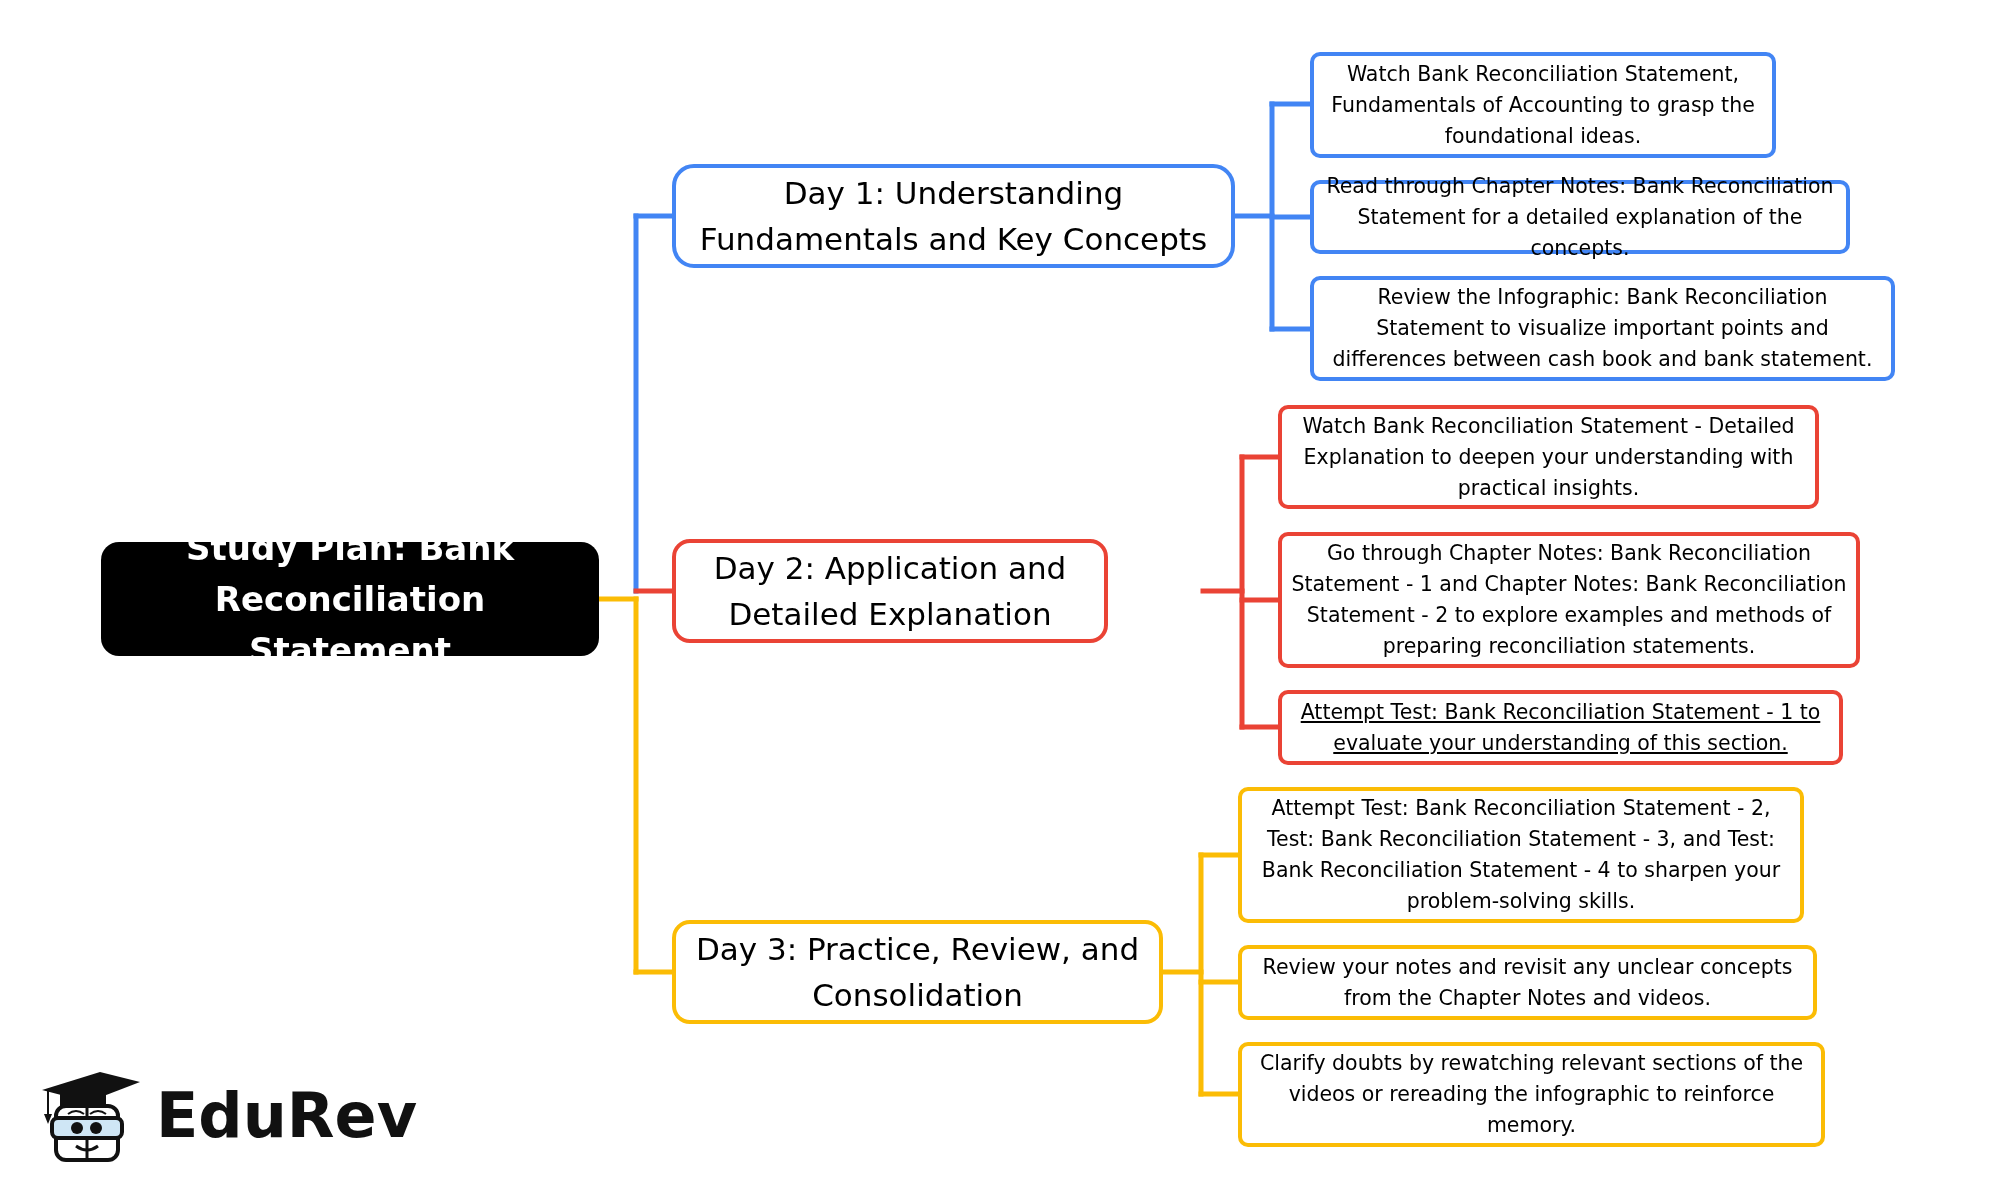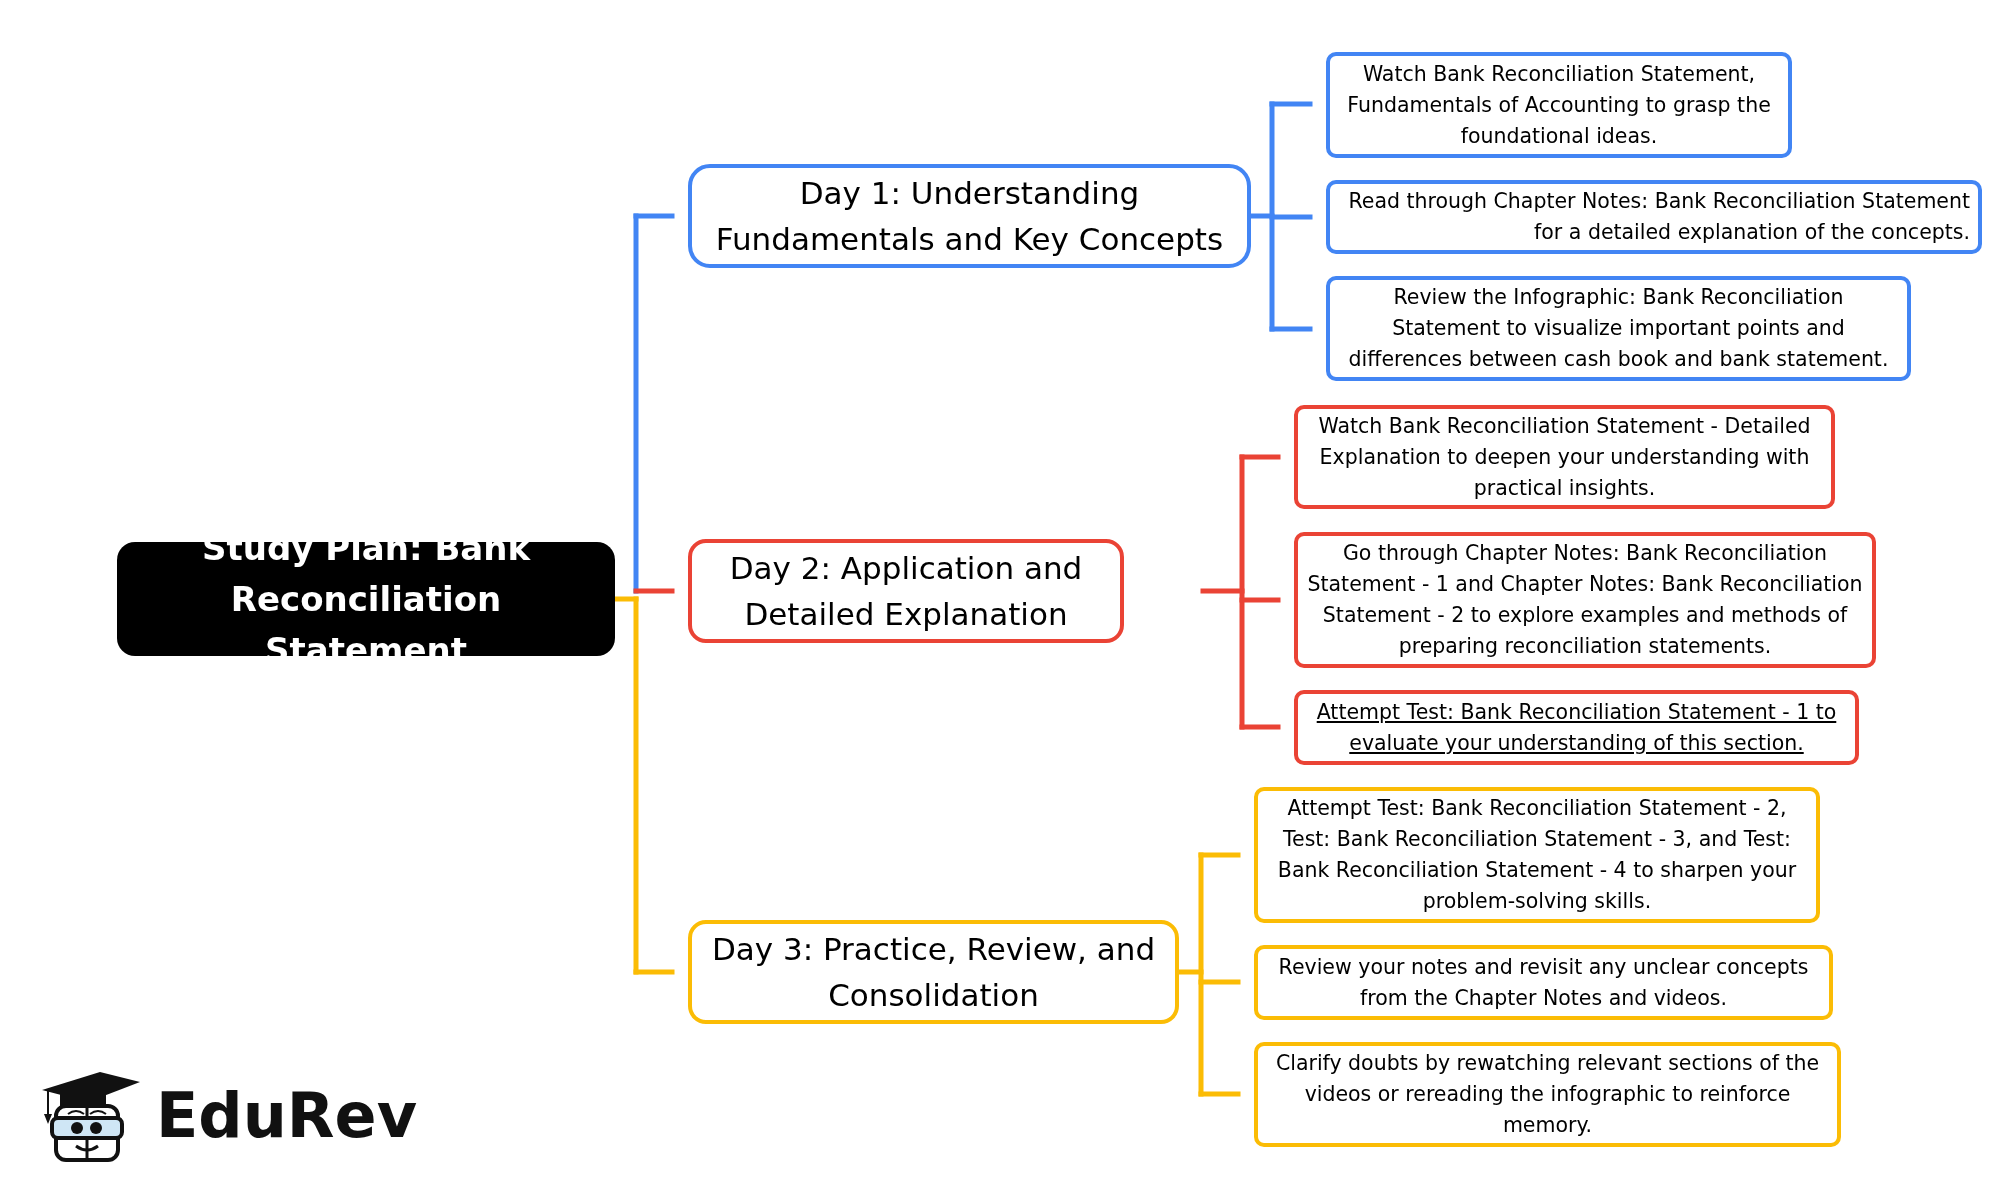--- a/index.html
+++ b/index.html
@@ -1,20 +1,20 @@
 <!DOCTYPE html>
 <html><head>
 <meta charset="utf-8">
 <style>
   html, body { margin:0; padding:0; background:#ffffff; }
   body { width:1995px; height:1193px; position:relative; overflow:hidden;
          font-family:"DejaVu Sans", sans-serif; color:#000; }
   #lines { position:absolute; left:0; top:0; width:1995px; height:1193px; }
   .node { position:absolute; box-sizing:border-box; display:flex; align-items:center;
-          justify-content:center; text-align:center; background:#fff;margin-left:16px; }
+          justify-content:center; text-align:center; background:#fff; }
   .root { background:#000; color:#fff; border-radius:18px; font-weight:bold;
           font-size:34px; line-height:51px; padding:0 20px; }
   .day { border:4px solid; border-radius:18px; font-size:31px; line-height:46px; padding:0 6px; }
   .leaf { border:4px solid; border-radius:10px; font-size:20.5px; line-height:31px; padding:0 8px; }
   .c-blue { border-color:#4285f4; }
   .c-red { border-color:#ea4335; }
   .c-yellow { border-color:#fbbc05; }
   .logo { position:absolute; left:38px; top:1068px; display:flex; align-items:center; }
   .logo-text { font-family:"DejaVu Sans", sans-serif; font-weight:bold; font-size:62px;
                margin-left:14px; letter-spacing:0px; color:#111; }
@@ -49,21 +49,21 @@
 <div class="node root" style="left:101px; top:542px; width:498px; height:114px;">
   <span>Study Plan: Bank Reconciliation Statement</span>
 </div>
 
 <div class="node day c-blue" style="left:672px; top:164px; width:563px; height:104px;border-radius:22px;">
   <span>Day 1: Understanding Fundamentals and Key Concepts</span>
 </div>
 <div class="node leaf c-blue" style="left:1310px; top:52px; width:466px; height:106px;">
   <span>Watch Bank Reconciliation Statement, Fundamentals of Accounting to grasp the foundational ideas.</span>
 </div>
-<div class="node leaf c-blue" style="left:1310px; top:180px; width:656px; height:74px;text-align:right;">
+<div class="node leaf c-blue" style="left:1310px; top:180px; width:540px; height:74px;">
   <span>Read through Chapter Notes: Bank Reconciliation Statement for a detailed explanation of the concepts.</span>
 </div>
 <div class="node leaf c-blue" style="left:1310px; top:276px; width:585px; height:105px;">
   <span>Review the Infographic: Bank Reconciliation Statement to visualize important points and differences between cash book and bank statement.</span>
 </div>
 
 <div class="node day c-red" style="left:672px; top:539px; width:436px; height:104px;">
   <span>Day 2: Application and Detailed Explanation</span>
 </div>
 <div class="node leaf c-red" style="left:1278px; top:405px; width:541px; height:104px;">

